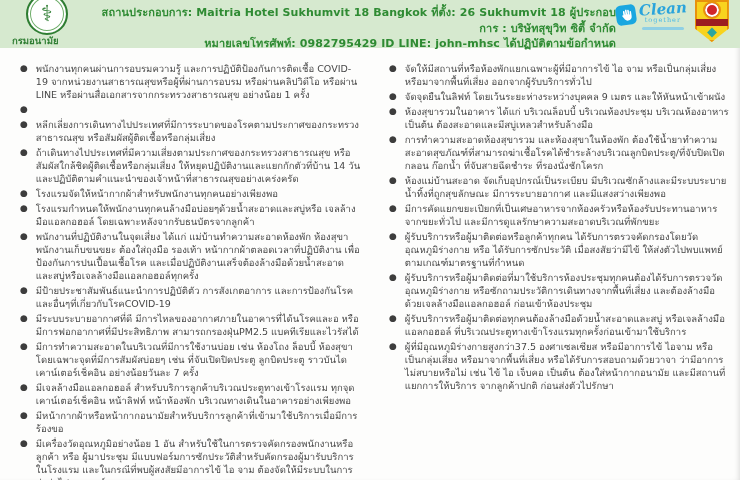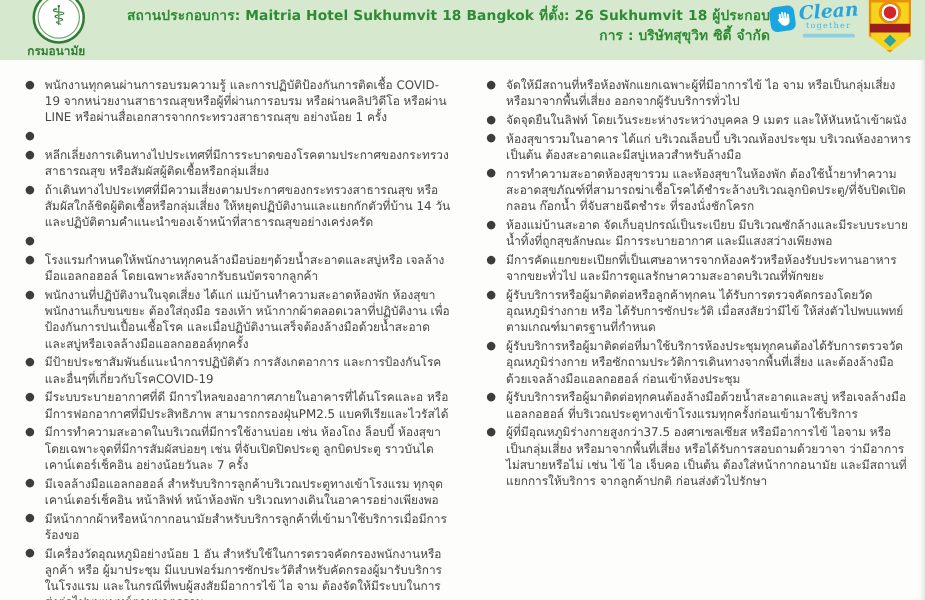--- a/index.html
+++ b/index.html
@@ -23,21 +23,20 @@
   .doh-circle{
     position:absolute;left:16px;top:-7px;
     width:38px;height:38px;border-radius:50%;
     background:#fff;border:2px solid #2e7d32;
     box-shadow:inset 0 0 0 2px #fff, inset 0 0 0 3px #6fae6a;
     display:flex;align-items:center;justify-content:center;
     color:#2e7d32;font-size:22px;line-height:1;
   }
   .doh-label{
     position:absolute;left:2px;top:33px;width:66px;
-    text-align:center;
     color:#2e7d32;font-size:9.5px;font-weight:bold;
   }
   .header-text{
     flex:1;
     padding-top:5px;
     text-align:right;
     color:#2f8b33;
     font-size:11px;line-height:15.5px;
     font-weight:bold;
     letter-spacing:.1px;
@@ -126,20 +125,21 @@
 
   <header class="topbar">
 
     <div class="doh-logo">
       <div class="doh-circle">⚕</div>
       <div class="doh-label">กรมอนามัย</div>
     </div>
 
     <div class="header-text">
       <div>สถานประกอบการ: Maitria Hotel Sukhumvit 18 Bangkok ที่ตั้ง: 26 Sukhumvit 18 ผู้ประกอบการ : บริษัทสุขุวิท ซิตี้ จำกัด</div>
+      <div>หมายเลขโทรศัพท์: 0982795429 ID LINE: john-mhsc ได้ปฏิบัติตามข้อกำหนด</div>
     </div>
 
     <div class="header-logos">
       <div class="clean-logo">
         <div class="hand-tile">
           <svg viewBox="0 0 24 24" aria-hidden="true">
             <path fill="#ffffff" d="M7 11.2V5.6a1.3 1.3 0 0 1 2.6 0v4.6h.9V3.9a1.3 1.3 0 0 1 2.6 0v6.3h.9V4.7a1.3 1.3 0 0 1 2.6 0v6.5h.9V7a1.2 1.2 0 0 1 2.4 0v7.2c0 4.1-2.7 6.4-6.1 6.4-3 0-4.6-1.4-6.3-4.3l-2.3-3.7c-.6-1 .9-2.3 1.9-1.3z"></path>
           </svg>
         </div>
         <div class="clean-words">
@@ -175,20 +175,21 @@
           <span>หลีกเลี่ยงการเดินทางไปประเทศที่มีการระบาดของโรคตามประกาศของกระทรวงสาธารณสุข หรือสัมผัสผู้ติดเชื้อหรือกลุ่มเสี่ยง</span>
         </li>
 
         <li>
           <span class="bullet">●</span>
           <span>ถ้าเดินทางไปประเทศที่มีความเสี่ยงตามประกาศของกระทรวงสาธารณสุข หรือสัมผัสใกล้ชิดผู้ติดเชื้อหรือกลุ่มเสี่ยง ให้หยุดปฏิบัติงานและแยกกักตัวที่บ้าน 14 วัน และปฏิบัติตามคำแนะนำของเจ้าหน้าที่สาธารณสุขอย่างเคร่งครัด</span>
         </li>
 
         <li>
           <span class="bullet">●</span>
+          <span>โรงแรมจัดให้หน้ากากผ้าสำหรับพนักงานทุกคนอย่างเพียงพอ</span>
         </li>
 
         <li>
           <span class="bullet">●</span>
           <span>โรงแรมกำหนดให้พนักงานทุกคนล้างมือบ่อยๆด้วยน้ำสะอาดและสบู่หรือ เจลล้างมือแอลกอฮอล์ โดยเฉพาะหลังจากรับธนบัตรจากลูกค้า</span>
         </li>
 
         <li>
           <span class="bullet">●</span>
           <span>พนักงานที่ปฏิบัติงานในจุดเสี่ยง ได้แก่ แม่บ้านทำความสะอาดห้องพัก ห้องสุขา พนักงานเก็บขนขยะ ต้องใส่ถุงมือ รองเท้า หน้ากากผ้าตลอดเวลาที่ปฏิบัติงาน เพื่อป้องกันการปนเปื้อนเชื้อโรค และเมื่อปฏิบัติงานเสร็จต้องล้างมือด้วยน้ำสะอาดและสบู่หรือเจลล้างมือแอลกอฮอล์ทุกครั้ง</span>

